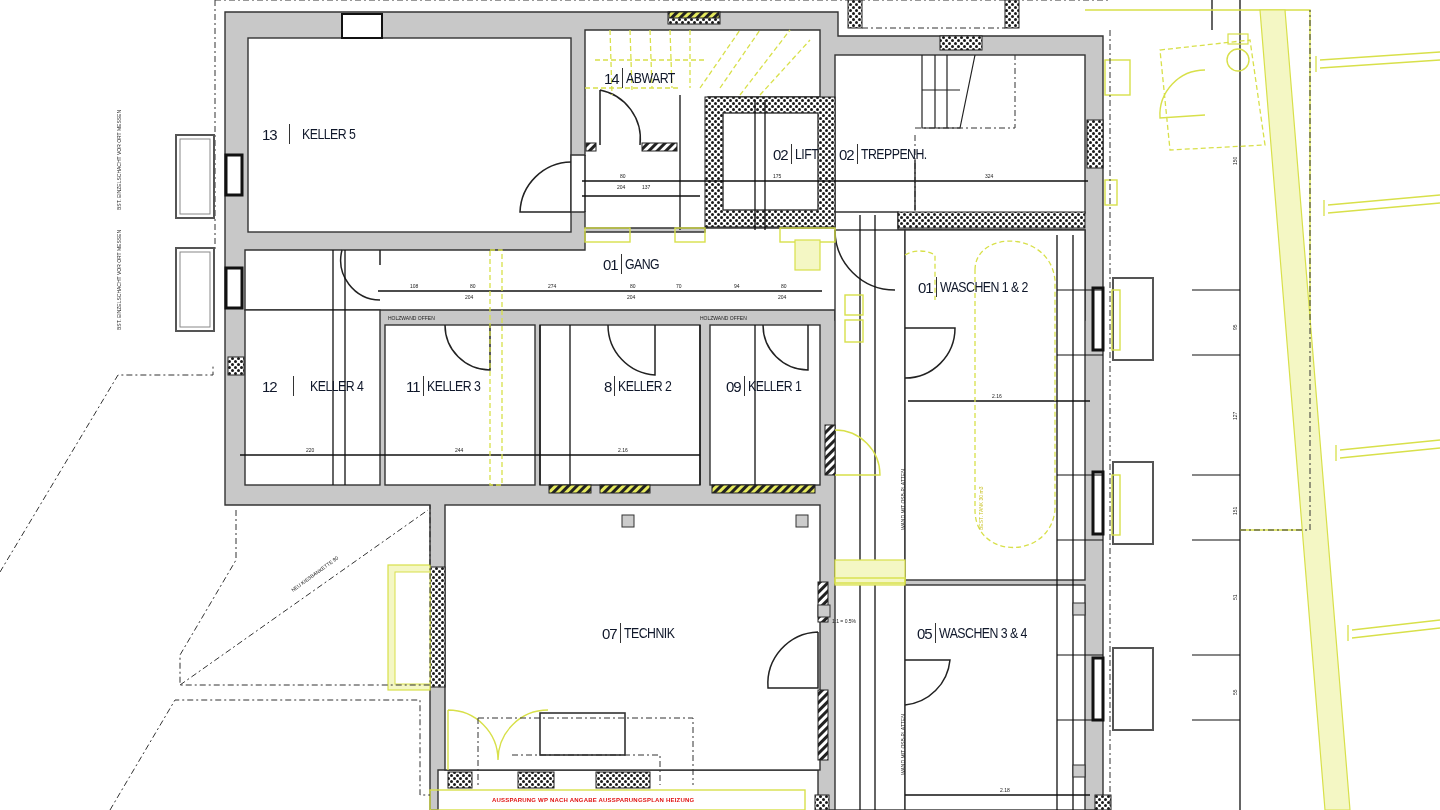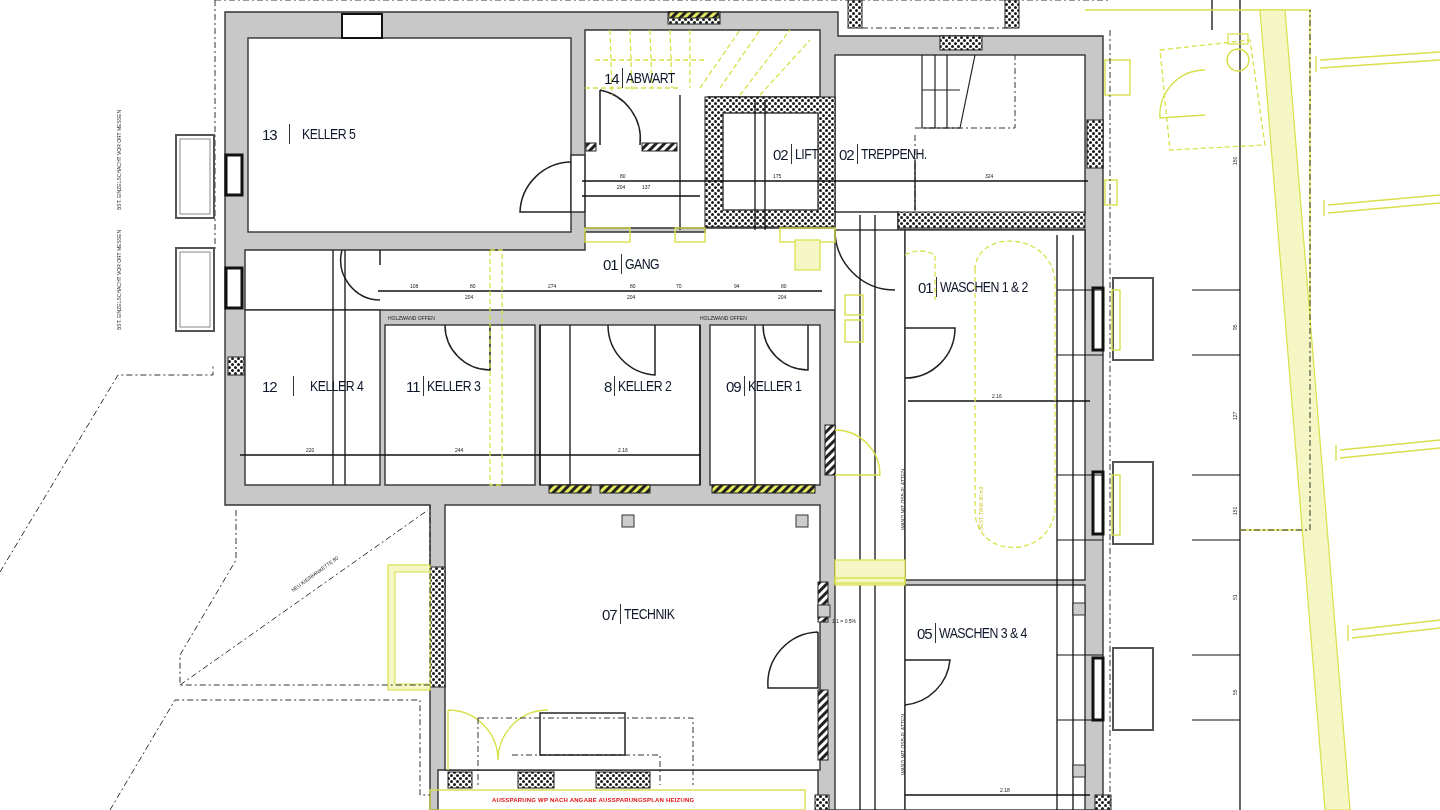--- a/index.html
+++ b/index.html
@@ -287,21 +287,21 @@
 <div class="room-label" style="left:604px;top:376px;">
   <span class="num">8</span>
   <span class="bar"></span>
   <span class="name">KELLER 2</span>
 </div>
 <div class="room-label" style="left:726px;top:376px;">
   <span class="num">09</span>
   <span class="bar"></span>
   <span class="name">KELLER 1</span>
 </div>
-<div class="room-label" style="left:602px;top:604px;">
+<div class="room-label" style="left:602px;top:623px;">
   <span class="num">07</span>
   <span class="bar"></span>
   <span class="name">TECHNIK</span>
 </div>
 <div class="room-label" style="left:917px;top:623px;">
   <span class="num">05</span>
   <span class="bar"></span>
   <span class="name">WASCHEN 3 &amp; 4</span>
 </div>
 

